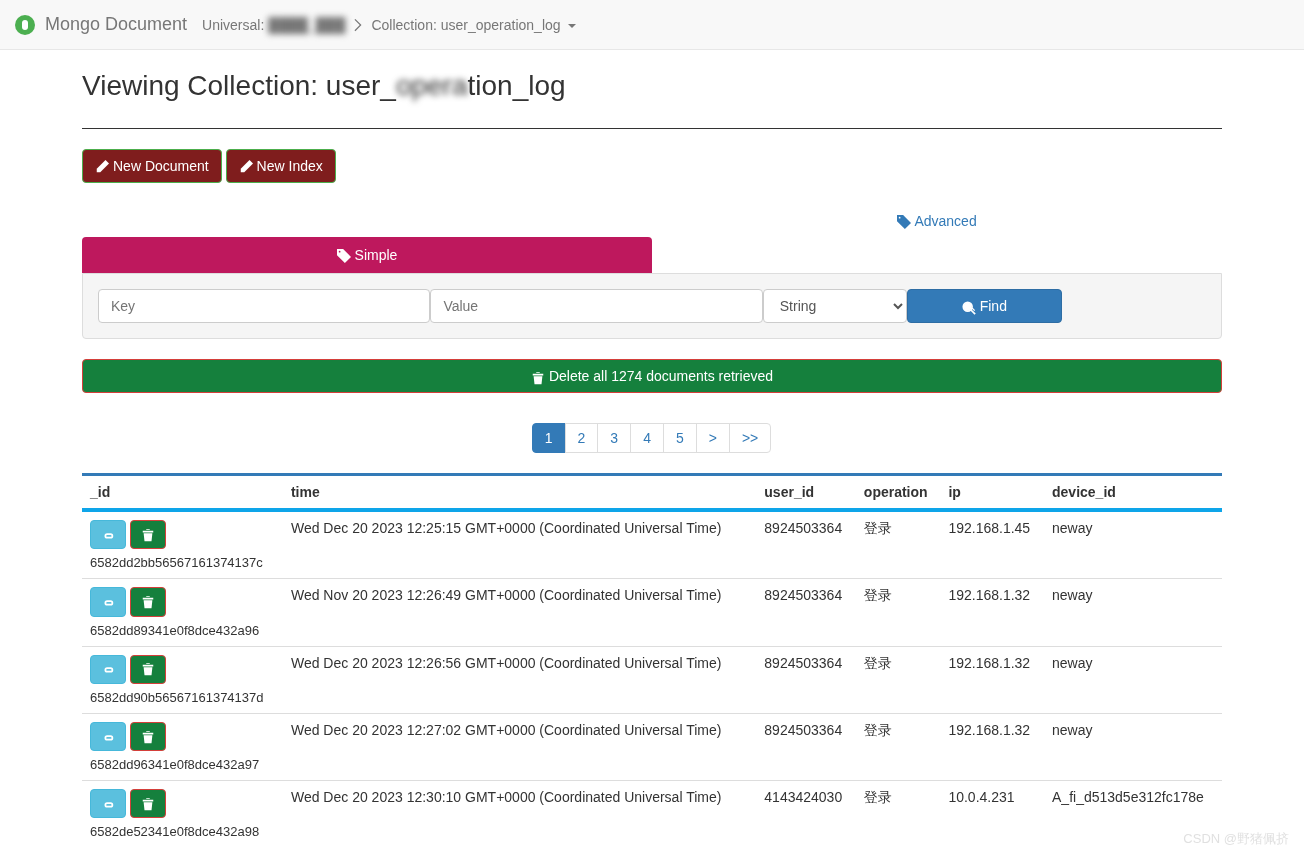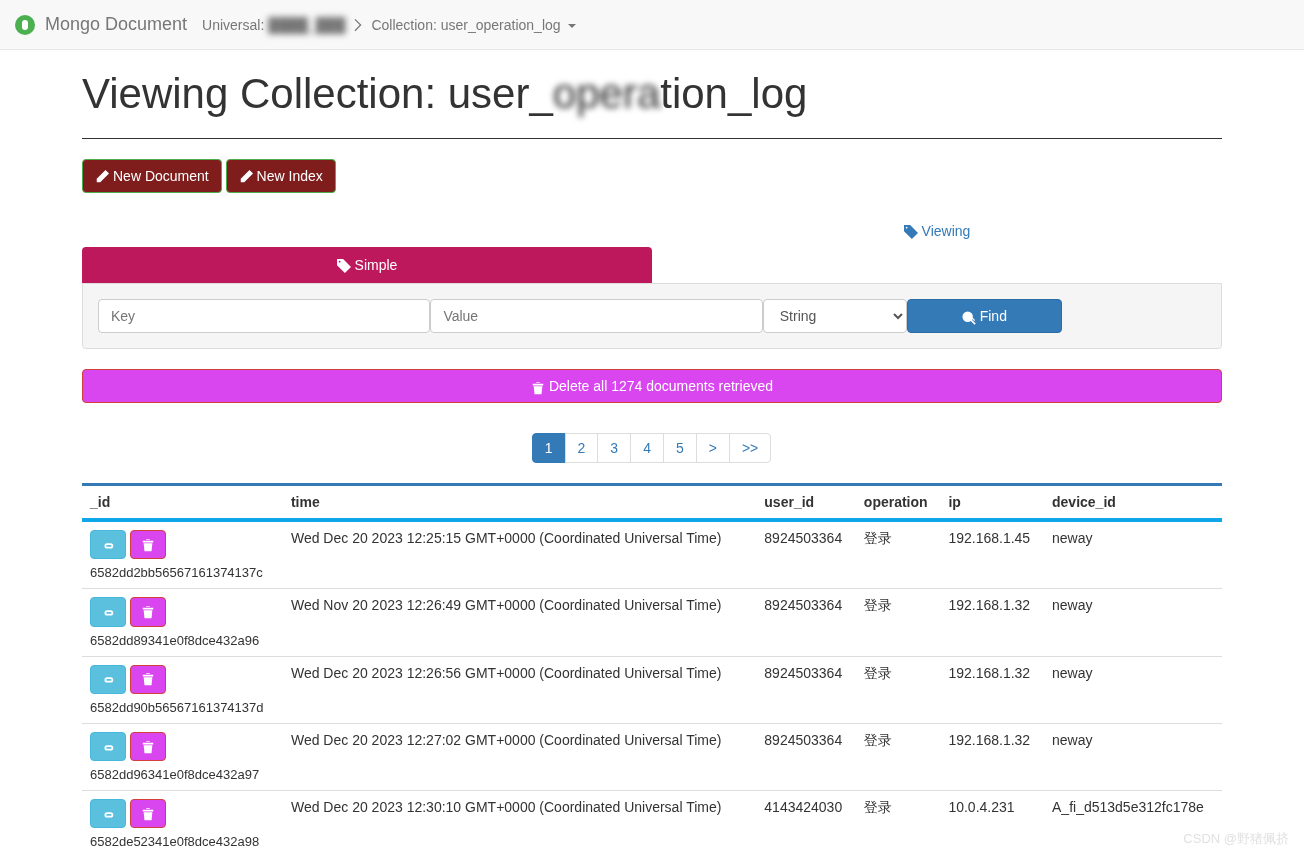--- a/index.html
+++ b/index.html
@@ -6,27 +6,27 @@
 body { font-family: "Helvetica Neue", Helvetica, Arial, sans-serif; font-size: 14px; color: #333; background: #fff; }
 .navbar { background: #f8f8f8; border-bottom: 1px solid #e7e7e7; padding: 0 15px; height: 50px; display: flex; align-items: center; }
 .navbar-brand { display: flex; align-items: center; font-size: 18px; color: #777; text-decoration: none; margin-right: 15px; }
 .logo { width: 20px; height: 20px; background: #4caf50; border-radius: 50%; margin-right: 10px; display: inline-flex; align-items: center; justify-content: center; }
 .logo::after { content: ''; width: 6px; height: 10px; background: #fff; border-radius: 3px; }
 .breadcrumb-nav { display: flex; align-items: center; color: #777; font-size: 14px; }
 .breadcrumb-nav .sep { margin: 0 6px; font-size: 12px; }
 .breadcrumb-nav .db-blur { filter: blur(3px); }
 .caret { display: inline-block; width: 0; height: 0; margin-left: 4px; vertical-align: middle; border-top: 4px solid; border-right: 4px solid transparent; border-left: 4px solid transparent; }
 .container { max-width: 1170px; margin: 0 auto; padding: 0 15px; }
-h1 { font-size: 42px; font-weight: 500; margin: 20px 0 10px; padding-bottom: 20px; border-bottom: 1px solid #333; }
+h1 { font-size: 28px; font-weight: 500; margin: 20px 0 10px; padding-bottom: 26px; border-bottom: 1px solid #333; }
 h1 .blur { filter: blur(3px); }
 .btn-row { margin: 20px 0; }
 .btn { display: inline-flex; align-items: center; padding: 6px 12px; font-size: 14px; border-radius: 4px; border: 1px solid transparent; cursor: pointer; text-decoration: none; line-height: 1.42857143; }
 .btn-success { background: #7f1d1d; border-color: #4cae4c; color: #fff; }
 .btn-primary { background: #337ab7; border-color: #2e6da4; color: #fff; }
-.btn-danger { background: #d946ef; border-color: #d43f3a; color: #fff; }
+.btn-danger { background: #15803d; border-color: #d43f3a; color: #fff; }
 .btn-info { background: #5bc0de; border-color: #46b8da; color: #fff; }
 .btn-sm { padding: 5px 10px; font-size: 12px; }
 .btn-block { display: flex; justify-content: center; width: 100%; }
 .icon { margin-right: 4px; }
 .tabs { display: flex; border: none; }
 .tab { flex: 1; text-align: center; padding: 10px 15px; background: #fff; color: #337ab7; cursor: pointer; border-top-left-radius: 4px; border-top-right-radius: 4px; }
 .tab.active { background: #be185d; color: #fff; margin-top: 34px; }
 .panel { background: #f5f5f5; border: 1px solid #ddd; border-radius: 0 0 4px 4px; padding: 15px; display: flex; gap: 0; align-items: center; }
 .form-control { width: 100%; height: 34px; padding: 6px 12px; font-size: 14px; border: 1px solid #ccc; border-radius: 4px; background: #fff; color: #555; }
 .col-key { flex: 0 0 30%; }
@@ -96,21 +96,21 @@
     <div class="tab active">
       <span><svg viewBox="0 0 16 16">
             <path d="M0 0h7l9 9-7 7-9-9V0zm3 2a1 1 0 100 2 1 1 0 000-2z"></path>
           </svg></span>
       <span>Simple</span>
     </div>
     <div class="tab">
       <span><svg viewBox="0 0 16 16">
             <path d="M0 0h7l9 9-7 7-9-9V0zm3 2a1 1 0 100 2 1 1 0 000-2z"></path>
           </svg></span>
-      <span>Viewing</span>
+      <span>Advanced</span>
     </div>
   </div>
 
   <div class="panel">
     <div class="col-key"><input class="form-control" placeholder="Key" style=""></div>
     <div class="col-val"><input class="form-control" placeholder="Value" style=""></div>
     <div class="col-type">
       <select class="form-control">
         <option>String</option>
       </select>

